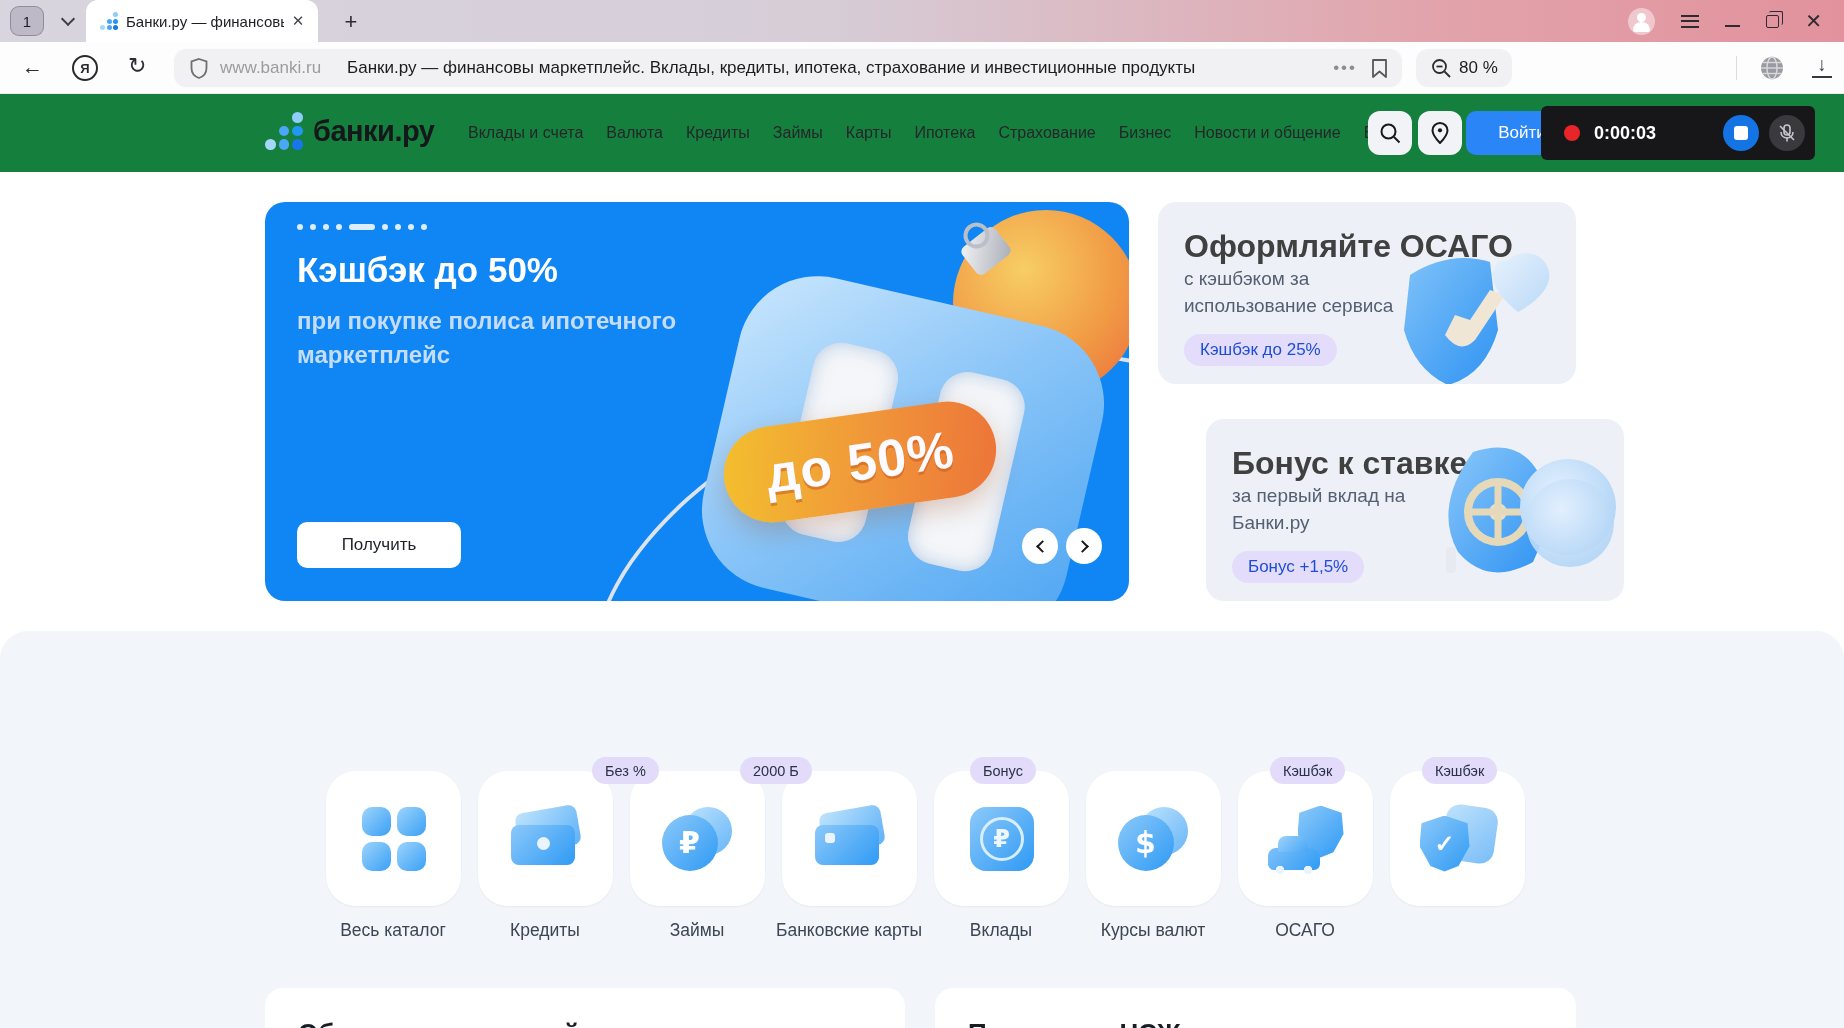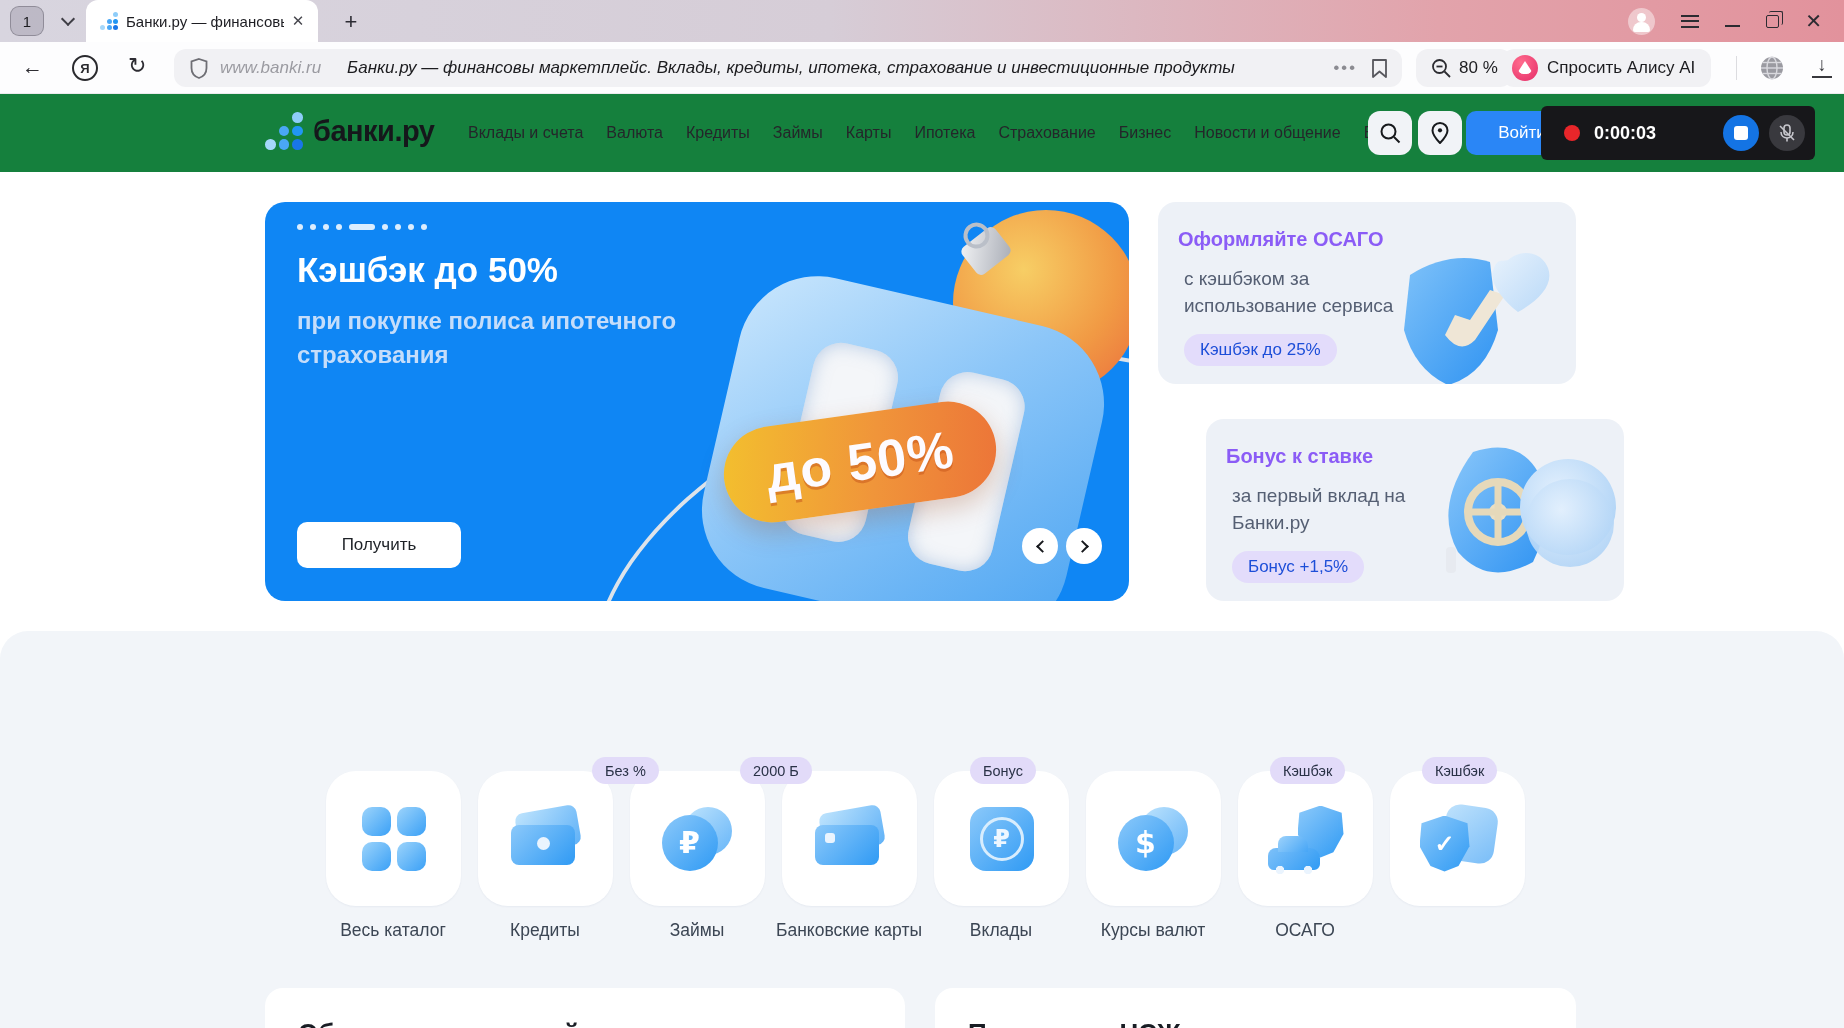--- a/index.html
+++ b/index.html
@@ -35,21 +35,21 @@
   .win-close { font-size:20px; color:#2c2b31; line-height:1; }
 
   .toolbar { position:absolute; left:0; top:42px; width:1844px; height:52px; background:#fdfdfe;
     border-bottom:1px solid #ebebee; display:flex; align-items:center; }
   .nav-ico { font-size:21px; color:#2e2d33; }
   .back { position:absolute; left:22px; top:13px; }
   .ya-circle { position:absolute; left:72px; top:13px; width:26px; height:26px; border:2px solid #2a2a2e; border-radius:50%;
     display:flex; align-items:center; justify-content:center; font-size:13px; font-weight:bold; color:#2a2a2e; }
   .refresh { position:absolute; left:128px; top:11px; font-size:22px; color:#2e2d33; }
   .addr { position:absolute; left:174px; top:7px; width:1228px; height:38px; background:#f1f1f4; border-radius:12px;
-    display:flex; align-items:center; padding:0 14px 0 16px;font-style:italic; }
+    display:flex; align-items:center; padding:0 14px 0 16px; }
   .addr-url { font-size:17px; color:#9b9ba1; margin:0 0 0 12px; }
   .addr-title { font-size:17px; color:#1c1c1f; margin-left:26px; white-space:nowrap; overflow:hidden; flex:1; }
   .addr-dots { font-size:17px; color:#8b8b91; letter-spacing:2px; margin:0 14px 0 10px; }
   .pill { background:#f1f1f4; border-radius:12px; height:38px; display:flex; align-items:center; }
   .zoom-pill { position:absolute; left:1416px; top:7px; padding:0 14px; gap:7px; }
   .zoom-pill span { font-size:17px; color:#1c1c1f; }
   .alice-pill { position:absolute; left:1502px; top:7px; padding:0 16px 0 10px; gap:9px; }
   .alice-pill span { font-size:17px; color:#1c1c1f; }
   .alice-ico { width:26px; height:26px; border-radius:50%; background:radial-gradient(circle at 35% 30%,#ff6b8d,#e52d68); position:relative; }
   .alice-ico::before { content:""; position:absolute; left:6px; top:6px; width:14px; height:13px; background:#fff;
@@ -113,21 +113,21 @@
   .sticker span { font-size:52px; font-weight:bold; color:#fdfbff; text-shadow:0 3px 0 rgba(200,90,30,.55); letter-spacing:1px; }
   .hero-arrows { position:absolute; left:757px; top:326px; display:flex; gap:8px; }
   .h-arrow { width:36px; height:36px; border-radius:50%; background:#fff; display:flex; align-items:center; justify-content:center; }
   .chev { width:9px; height:9px; border-right:2.4px solid #17191d; border-bottom:2.4px solid #17191d; }
   .chev.left { transform:rotate(135deg); margin-left:4px; }
   .chev.right { transform:rotate(-45deg); margin-right:4px; }
 
   
   .pcard { position:absolute; left:1158px; width:418px; height:182px; border-radius:18px; background:#edf1f7; overflow:hidden; }
   .pcard.c1 { top:108px; } .pcard.c2 { top:325px;margin-left:48px; }
-  .pcard h3 { position:absolute; left:20px; top:26px; font-size:20px; color:#8b5cf6; }
+  .pcard h3 { position:absolute; left:26px; top:26px; font-size:32px; color:#404040; }
   .pcard p { position:absolute; left:26px; top:64px; width:245px; font-size:19px; color:#555f73; line-height:1.4; }
   .badge { position:absolute; left:26px; top:132px; height:32px; padding:0 16px; background:#e3dcfb; border-radius:17px;
     display:flex; align-items:center; font-size:17px; color:#1d4ed8; }
   .pcard svg { position:absolute; right:6px; bottom:-6px; }
 
   
   .section { position:absolute; left:0; top:537px; width:1844px; height:491px; background:#f2f5f9; border-radius:28px 28px 0 0; }
   .tile { position:absolute; top:140px; width:135px; height:135px; background:#fff; border-radius:30px;
     box-shadow:0 1px 2px rgba(20,40,90,.05); display:flex; align-items:center; justify-content:center; }
   .tile-badge { position:absolute; top:126px; height:27px; padding:0 13px; background:#e2dbf9; border-radius:14px;
@@ -229,24 +229,20 @@
 
   <div class="pill zoom-pill">
     <svg width="22" height="22" viewBox="0 0 22 22">
       <circle cx="9.5" cy="9.5" r="6.5" fill="none" stroke="#2b2b30" stroke-width="1.8"></circle>
       <line x1="6.5" y1="9.5" x2="12.5" y2="9.5" stroke="#2b2b30" stroke-width="1.8"></line>
       <line x1="14.5" y1="14.5" x2="20" y2="20" stroke="#2b2b30" stroke-width="1.8"></line>
     </svg>
     <span>80 %</span>
   </div>
 
-  <div class="pill alice-pill">
-    <div class="alice-ico"></div>
-    <span>Спросить Алису AI</span>
-  </div>
 
   <div class="tool-sep"></div>
   <svg class="globe" width="28" height="28" viewBox="0 0 28 28">
     <circle cx="14" cy="14" r="11" fill="#9a9aa1"></circle>
     <ellipse cx="14" cy="14" rx="5" ry="11" fill="none" stroke="#d9d9de" stroke-width="1.4"></ellipse>
     <line x1="3" y1="14" x2="25" y2="14" stroke="#d9d9de" stroke-width="1.4"></line>
     <line x1="4.5" y1="8.5" x2="23.5" y2="8.5" stroke="#d9d9de" stroke-width="1.4"></line>
     <line x1="4.5" y1="19.5" x2="23.5" y2="19.5" stroke="#d9d9de" stroke-width="1.4"></line>
   </svg>
   <div class="dl"><span>↓</span></div>
@@ -328,21 +324,21 @@
         <i></i>
         <i></i>
         <i></i>
         <i class="act"></i>
         <i></i>
         <i></i>
         <i></i>
         <i></i>
     </div>
     <div class="hero-title">Кэшбэк до 50%</div>
-    <div class="hero-sub">при покупке полиса ипотечного страхования</div>
+    <div class="hero-sub">при покупке полиса ипотечного маркетплейс</div>
     <button class="hero-cta">Получить</button>
     <div class="hero-arrows">
       <div class="h-arrow">
           <i class="chev left"></i>
         </div>
       <div class="h-arrow">
           <i class="chev right"></i>
         </div>
     </div>
   </div>

